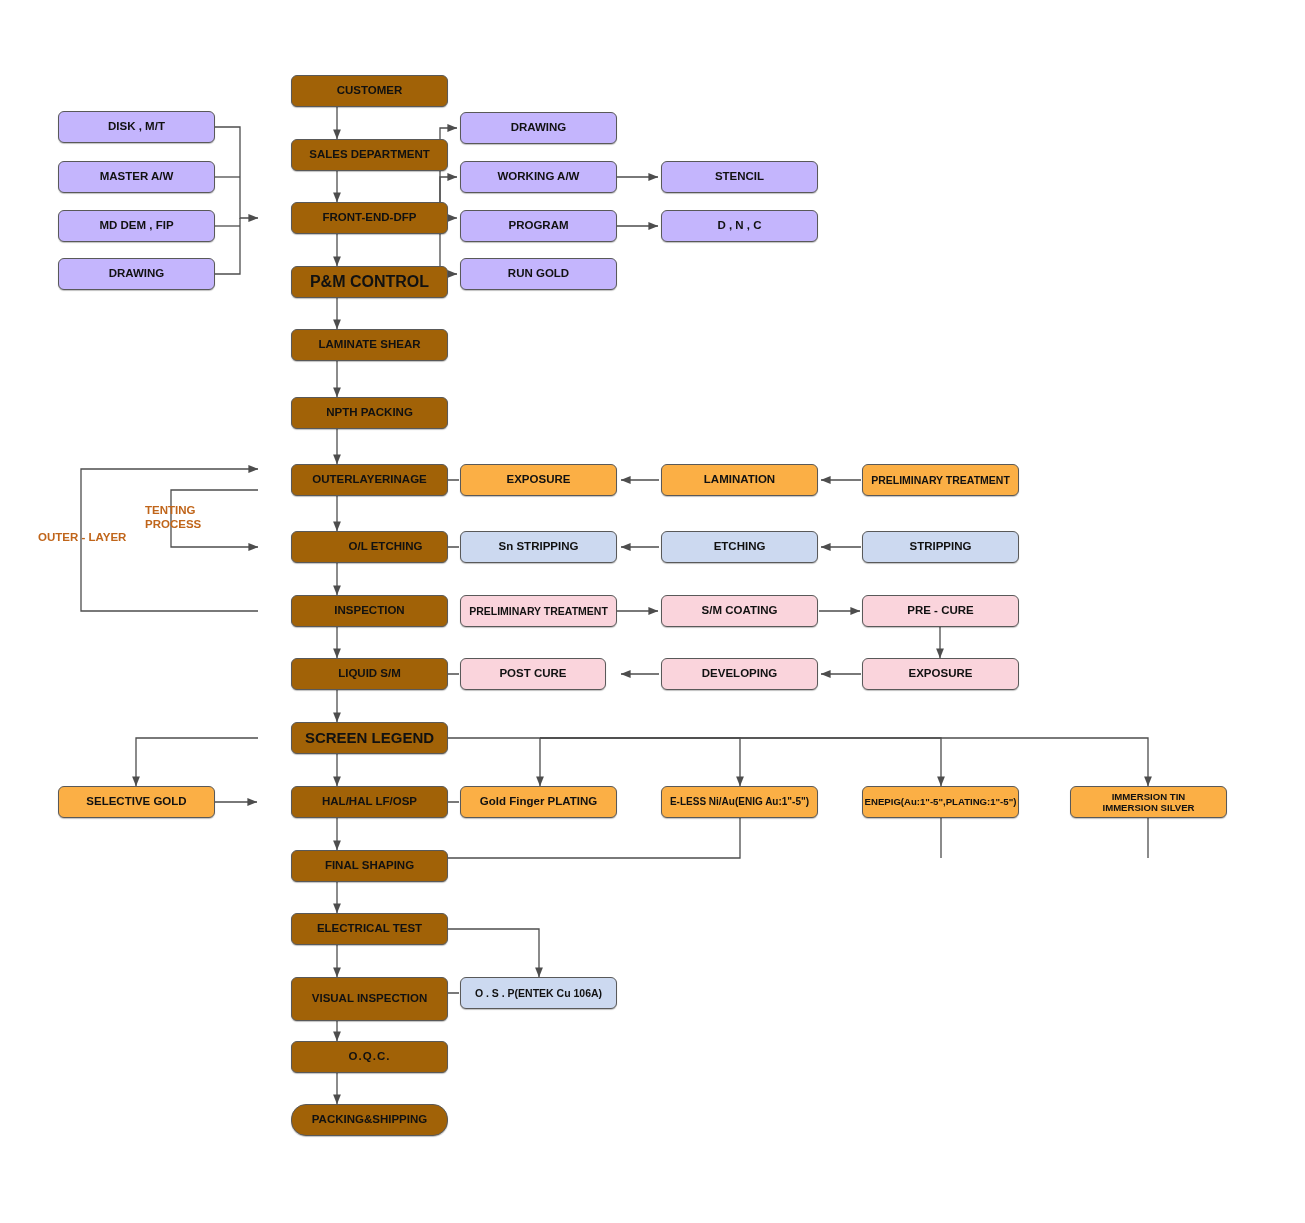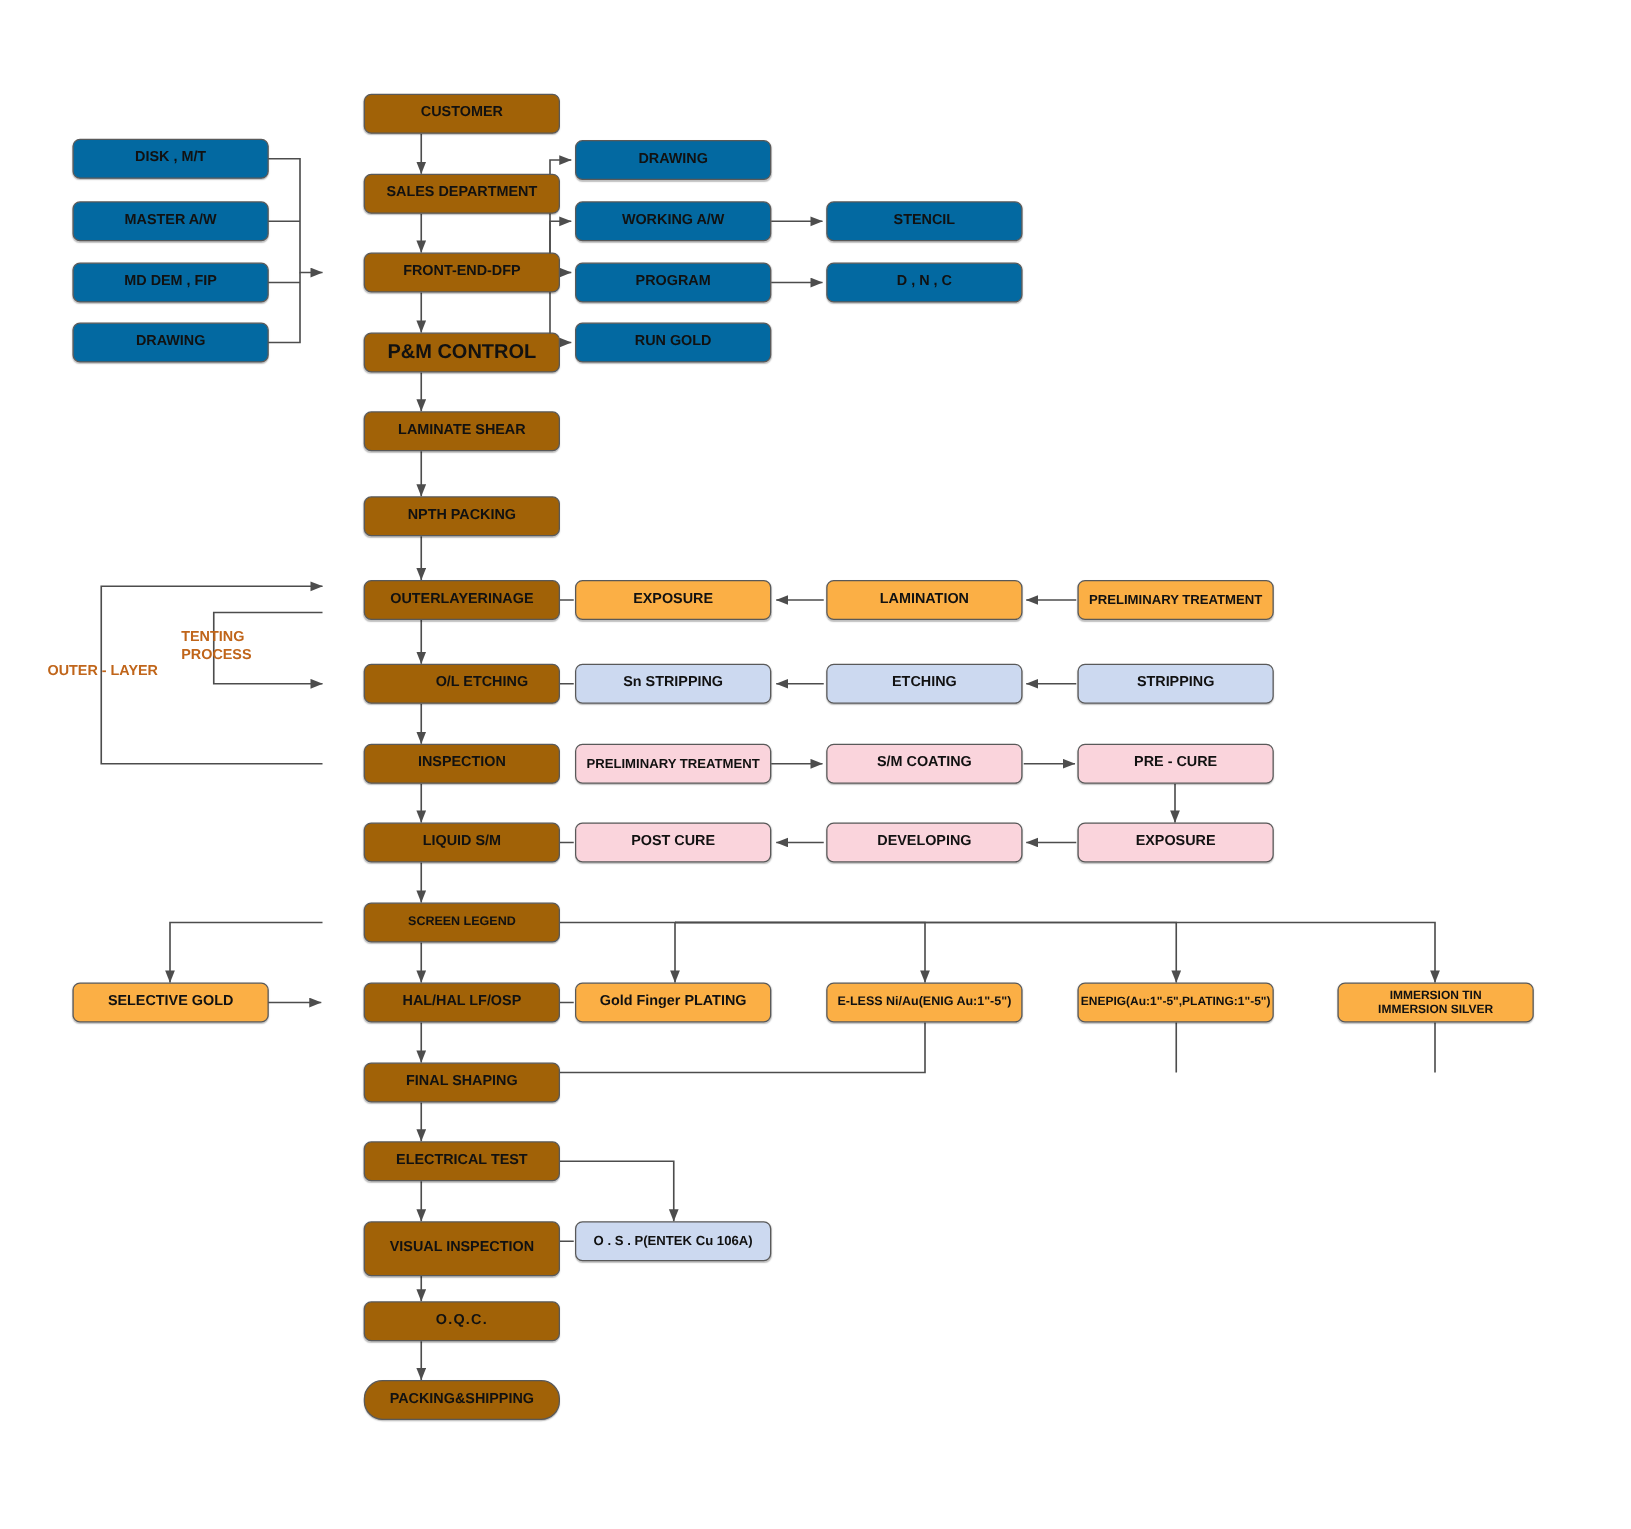--- a/index.html
+++ b/index.html
@@ -9,21 +9,21 @@
   .node{
     position:absolute;box-sizing:border-box;
     border:1px solid #595959;border-radius:6px;
     display:flex;align-items:center;justify-content:center;
     text-align:center;line-height:1.15;
     color:#111111;font-weight:bold;
     box-shadow:0 1px 1px rgba(0,0,0,.25);
     font-family:"Liberation Sans",sans-serif;
   }
   .green{background:#a16207;margin-left:31px;}
-  .gray{background:#0369a1;}
+  .gray{background:#c4b5fd;}
   .orange{background:#fbaf45;}
   .blue{background:#ccd9f0;}
   .pink{background:#fad4dc;}
   .lbl{
     position:absolute;color:#c0651a;font-weight:bold;font-size:11.5px;
     line-height:1.25;font-family:"Liberation Sans",sans-serif;white-space:pre-line;
   }
 </style>
 </head>
 <body>
@@ -120,21 +120,21 @@
   <div class="node green" style="left:260px;top:397px;width:157px;height:32px;font-size:11.5px;">NPTH PACKING</div>
 
   <div class="node green" style="left:260px;top:464px;width:157px;height:32px;font-size:11.5px;">OUTERLAYERINAGE</div>
 
   <div class="node green" style="left:260px;top:531px;width:157px;height:32px;font-size:11.5px;padding-left:32px;">O/L ETCHING</div>
 
   <div class="node green" style="left:260px;top:595px;width:157px;height:32px;font-size:11.5px;">INSPECTION</div>
 
   <div class="node green" style="left:260px;top:658px;width:157px;height:32px;font-size:11.5px;">LIQUID S/M</div>
 
-  <div class="node green" style="left:260px;top:722px;width:157px;height:32px;font-size:10px;">SCREEN LEGEND</div>
+  <div class="node green" style="left:260px;top:722px;width:157px;height:32px;font-size:15px;">SCREEN LEGEND</div>
 
   <div class="node green" style="left:260px;top:786px;width:157px;height:32px;font-size:11.5px;">HAL/HAL LF/OSP</div>
 
   <div class="node green" style="left:260px;top:850px;width:157px;height:32px;font-size:11.5px;">FINAL SHAPING</div>
 
   <div class="node green" style="left:260px;top:913px;width:157px;height:32px;font-size:11.5px;">ELECTRICAL TEST</div>
 
   <div class="node green" style="left:260px;top:977px;width:157px;height:44px;font-size:11.5px;">VISUAL INSPECTION</div>
 
   <div class="node green" style="left:260px;top:1041px;width:157px;height:32px;font-size:11.5px;letter-spacing:1px;">O.Q.C.</div>
@@ -172,21 +172,21 @@
   <div class="node blue" style="left:661px;top:531px;width:157px;height:32px;font-size:11.5px;">ETCHING</div>
 
   <div class="node blue" style="left:862px;top:531px;width:157px;height:32px;font-size:11.5px;">STRIPPING</div>
 
   <div class="node pink" style="left:460px;top:595px;width:157px;height:32px;font-size:10.5px;">PRELIMINARY TREATMENT</div>
 
   <div class="node pink" style="left:661px;top:595px;width:157px;height:32px;font-size:11.5px;">S/M COATING</div>
 
   <div class="node pink" style="left:862px;top:595px;width:157px;height:32px;font-size:11.5px;">PRE - CURE</div>
 
-  <div class="node pink" style="left:460px;top:658px;width:157px;height:32px;font-size:11.5px;">POST CURE</div>
+  <div class="node pink" style="left:460px;top:658px;width:146px;height:32px;font-size:11.5px;">POST CURE</div>
 
   <div class="node pink" style="left:661px;top:658px;width:157px;height:32px;font-size:11.5px;">DEVELOPING</div>
 
   <div class="node pink" style="left:862px;top:658px;width:157px;height:32px;font-size:11.5px;">EXPOSURE</div>
 
   <div class="node orange" style="left:58px;top:786px;width:157px;height:32px;font-size:11.5px;">SELECTIVE GOLD</div>
 
   <div class="node orange" style="left:460px;top:786px;width:157px;height:32px;font-size:11.5px;">Gold Finger PLATING</div>
 
   <div class="node orange" style="left:661px;top:786px;width:157px;height:32px;font-size:10px;">E-LESS Ni/Au(ENIG Au:1"-5")</div>

